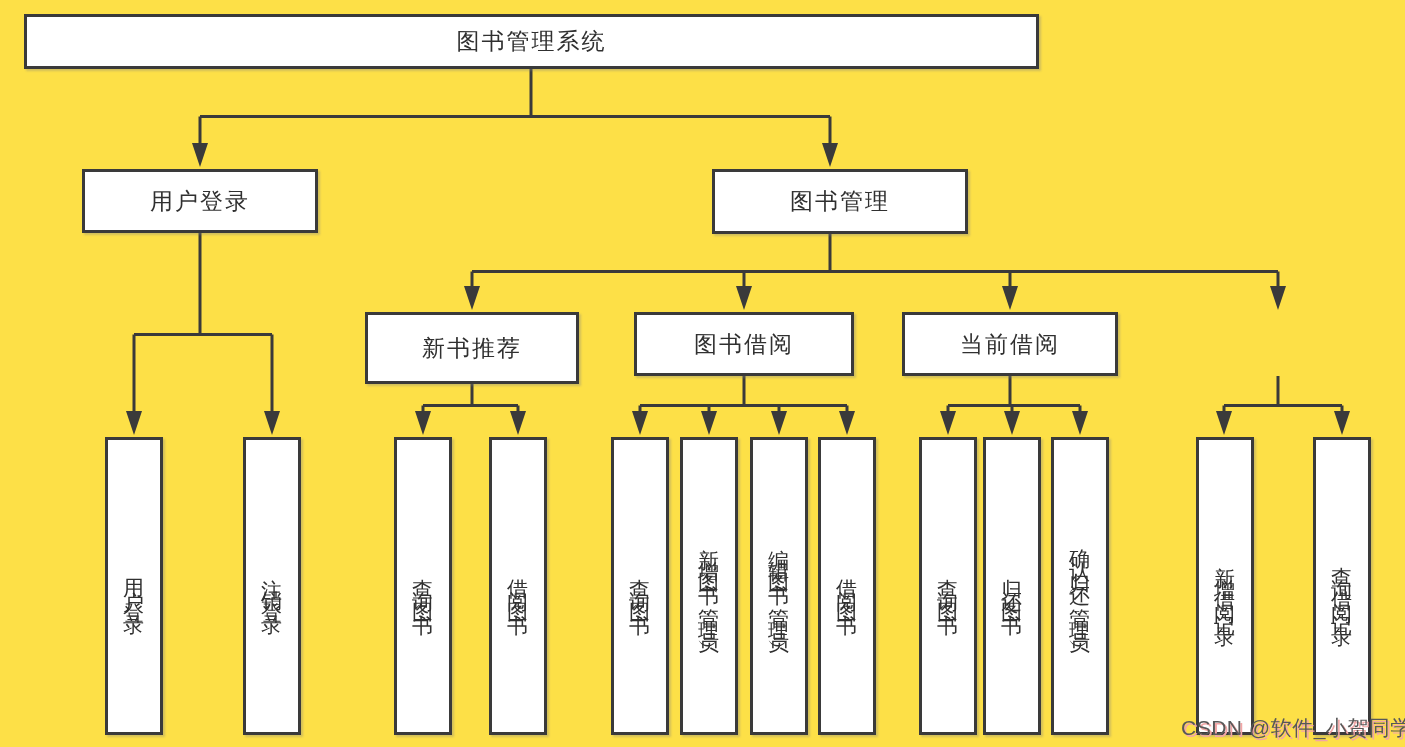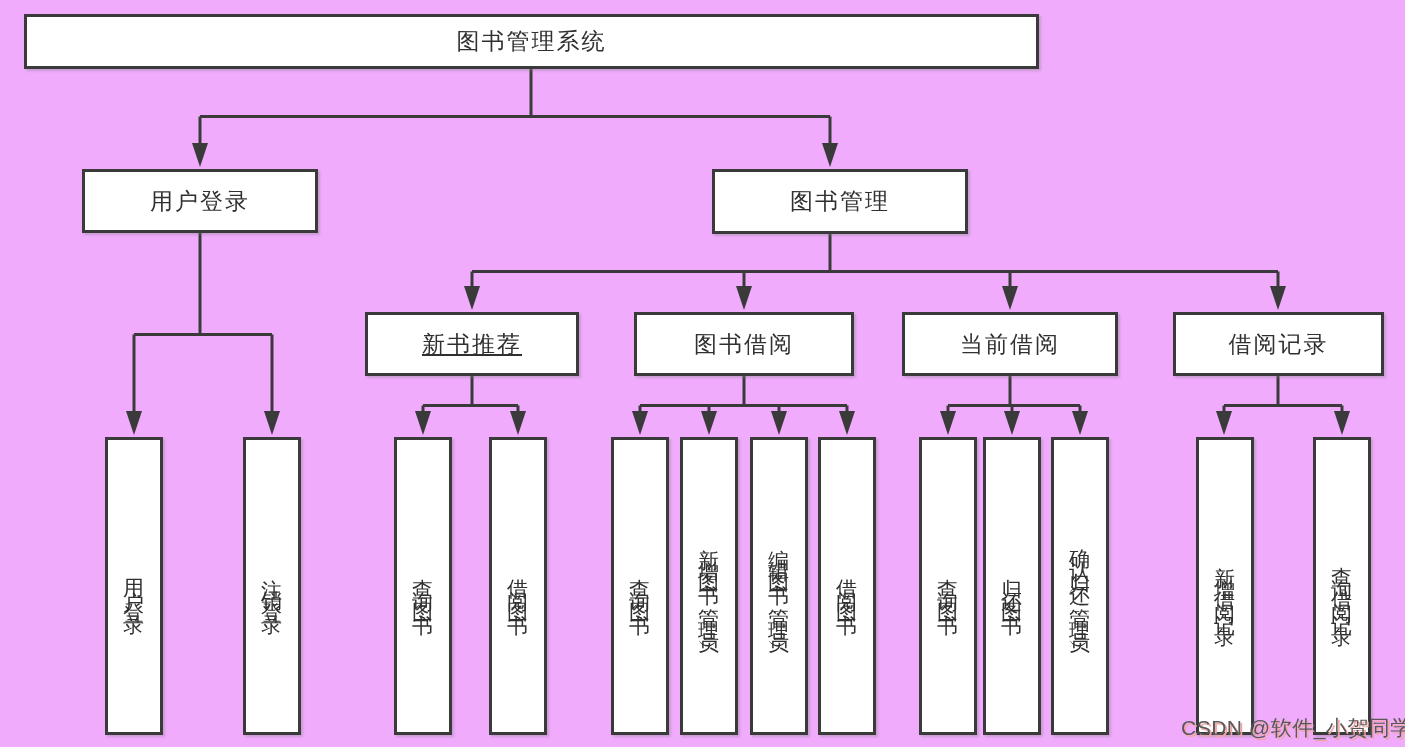--- a/index.html
+++ b/index.html
@@ -1,18 +1,18 @@
 <!DOCTYPE html>
 <html><head>
 <meta charset="utf-8">
 <style>
   html,body { margin:0; padding:0; background:#ffffff; }
   #stage {
     position:relative; width:1405px; height:747px;
-    background:#f0abfc; overflow:hidden;
+    background:#fde047; overflow:hidden;
     font-family:"Liberation Sans", sans-serif;
     color:#303030;
   }
   .wires { position:absolute; left:0; top:0; }
   .node {
     position:absolute; box-sizing:border-box;
     background:#ffffff; border:3px solid #3a3a3a;
     display:flex; align-items:center; justify-content:center;
     box-shadow:2px 2px 2px rgba(130,130,130,0.35);
     z-index:2;
@@ -114,31 +114,28 @@
     <span>图书管理系统</span>
   </div>
 
   <div class="node hnode" style="left:82px; top:169px; width:236px; height:64px;">
     <span>用户登录</span>
   </div>
   <div class="node hnode" style="left:712px; top:169px; width:256px; height:65px;">
     <span>图书管理</span>
   </div>
 
-  <div class="node hnode" style="left:365px; top:312px; width:214px; height:64px;text-decoration:underline;">
+  <div class="node hnode" style="left:365px; top:312px; width:214px; height:72px;">
     <span>新书推荐</span>
   </div>
   <div class="node hnode" style="left:634px; top:312px; width:220px; height:64px;">
     <span>图书借阅</span>
   </div>
   <div class="node hnode" style="left:902px; top:312px; width:216px; height:64px;">
     <span>当前借阅</span>
-  </div>
-  <div class="node hnode" style="left:1173px; top:312px; width:211px; height:64px;">
-    <span>借阅记录</span>
   </div>
 
   <div class="node leaf" style="left:105px; top:437px; width:58px; height:298px;">
     <span class="vtext">用户登录</span>
   </div>
   <div class="node leaf" style="left:243px; top:437px; width:58px; height:298px;">
     <span class="vtext">注销登录</span>
   </div>
 
   <div class="node leaf" style="left:394px; top:437px; width:58px; height:298px;">

